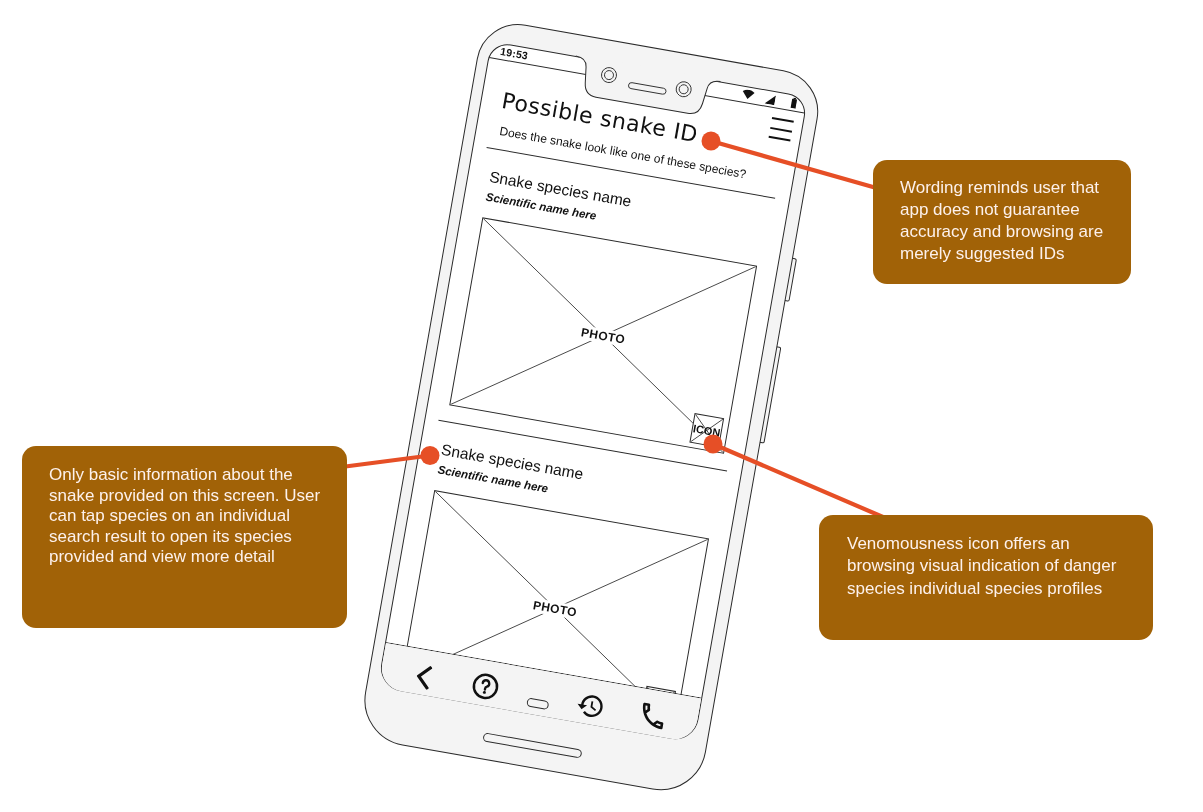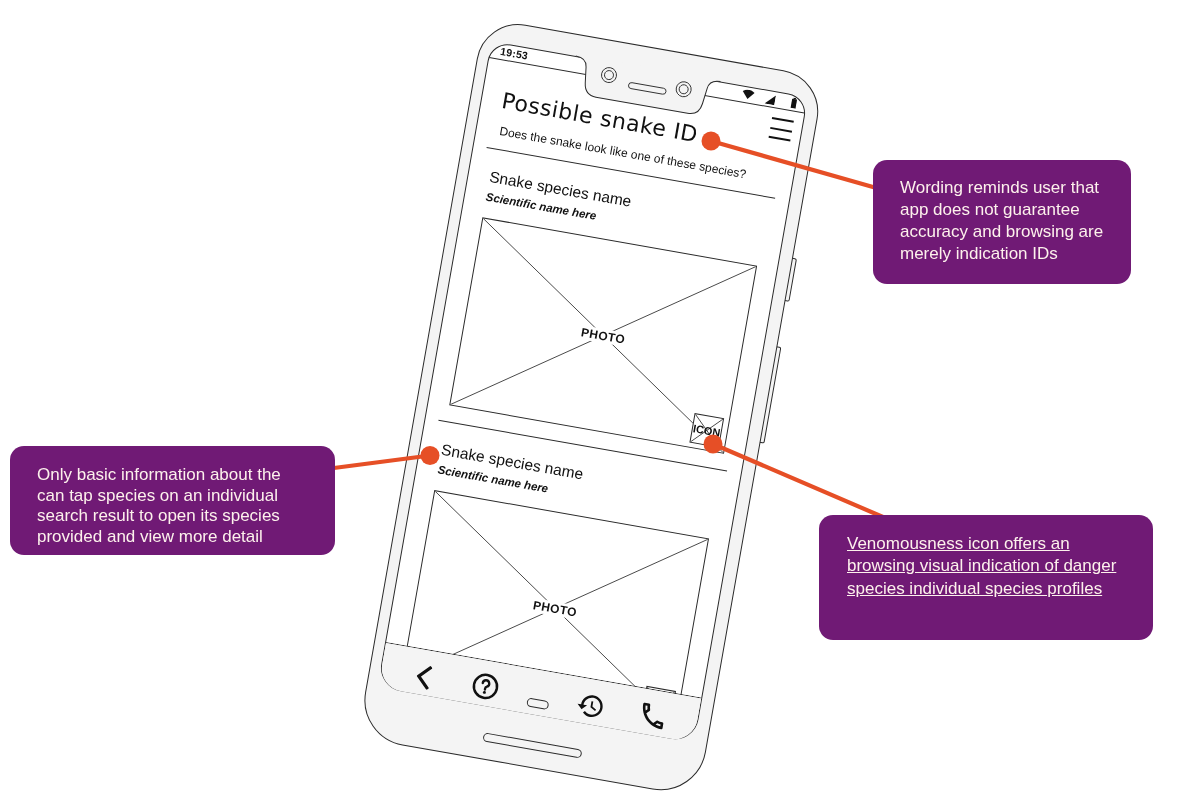--- a/index.html
+++ b/index.html
@@ -88,27 +88,27 @@
     background:#f4f4f4; border-top:1px solid #2b2b2b; border-radius:0 0 23px 23px;
   }
   .nav-btn { position:absolute; display:block; cursor:pointer; }
   .home-pill {
     position:absolute; left:149px; top:29px; width:22px; height:9px;
     border:1px solid #2b2b2b; border-radius:5px; box-sizing:border-box; background:#f4f4f4;
   }
   
   .connectors { position:absolute; left:0; top:0; width:1203px; height:812px; z-index:5; pointer-events:none; }
   .note {
-    position:absolute; z-index:6; background:#701a75; border-radius:14px; box-sizing:border-box;
+    position:absolute; z-index:6; background:#a16207; border-radius:14px; box-sizing:border-box;
     color:#fdf1ec; font-size:17px;
   }
   .note span { display:block; white-space:nowrap; }
   .note-1 { left:873px; top:160px; width:258px; height:124px; padding:17px 0 0 27px; line-height:22px; }
-  .note-2 { left:10px; top:446px; width:325px; height:109px; padding:19px 12px 0 27px; line-height:20.6px; }
-  .note-3 { left:819px; top:515px; width:334px; height:125px; padding:18px 0 0 28px; line-height:22.3px;text-decoration:underline; }
+  .note-2 { left:22px; top:446px; width:325px; height:182px; padding:19px 12px 0 27px; line-height:20.6px; }
+  .note-3 { left:819px; top:515px; width:334px; height:125px; padding:18px 0 0 28px; line-height:22.3px; }
 </style>
 </head>
 <body>
 
 <div class="phone">
   <div class="side-btn btn-power"></div>
   <div class="side-btn btn-volume"></div>
   <div class="phone-body"></div>
   <div class="speaker-grille"></div>
 
@@ -223,25 +223,26 @@
   <g>
     <line x1="713" y1="444" x2="890" y2="520" stroke="#E64F26" stroke-width="4.2" stroke-linecap="round"></line>
     <circle cx="713" cy="444" r="9.5" fill="#E64F26"></circle>
   </g>
 </svg>
 
 <div class="note note-1">
   <span>Wording reminds user that</span>
   <span>app does not guarantee</span>
   <span>accuracy and browsing are</span>
-  <span>merely indication IDs</span>
+  <span>merely suggested IDs</span>
 </div>
 
 <div class="note note-2">
   <span>Only basic information about the</span>
+  <span>snake provided on this screen. User</span>
   <span>can tap species on an individual</span>
   <span>search result to open its species</span>
   <span>provided and view more detail</span>
 </div>
 
 <div class="note note-3">
   <span>Venomousness icon offers an</span>
   <span>browsing visual indication of danger</span>
   <span>species individual species profiles</span>
 </div>

